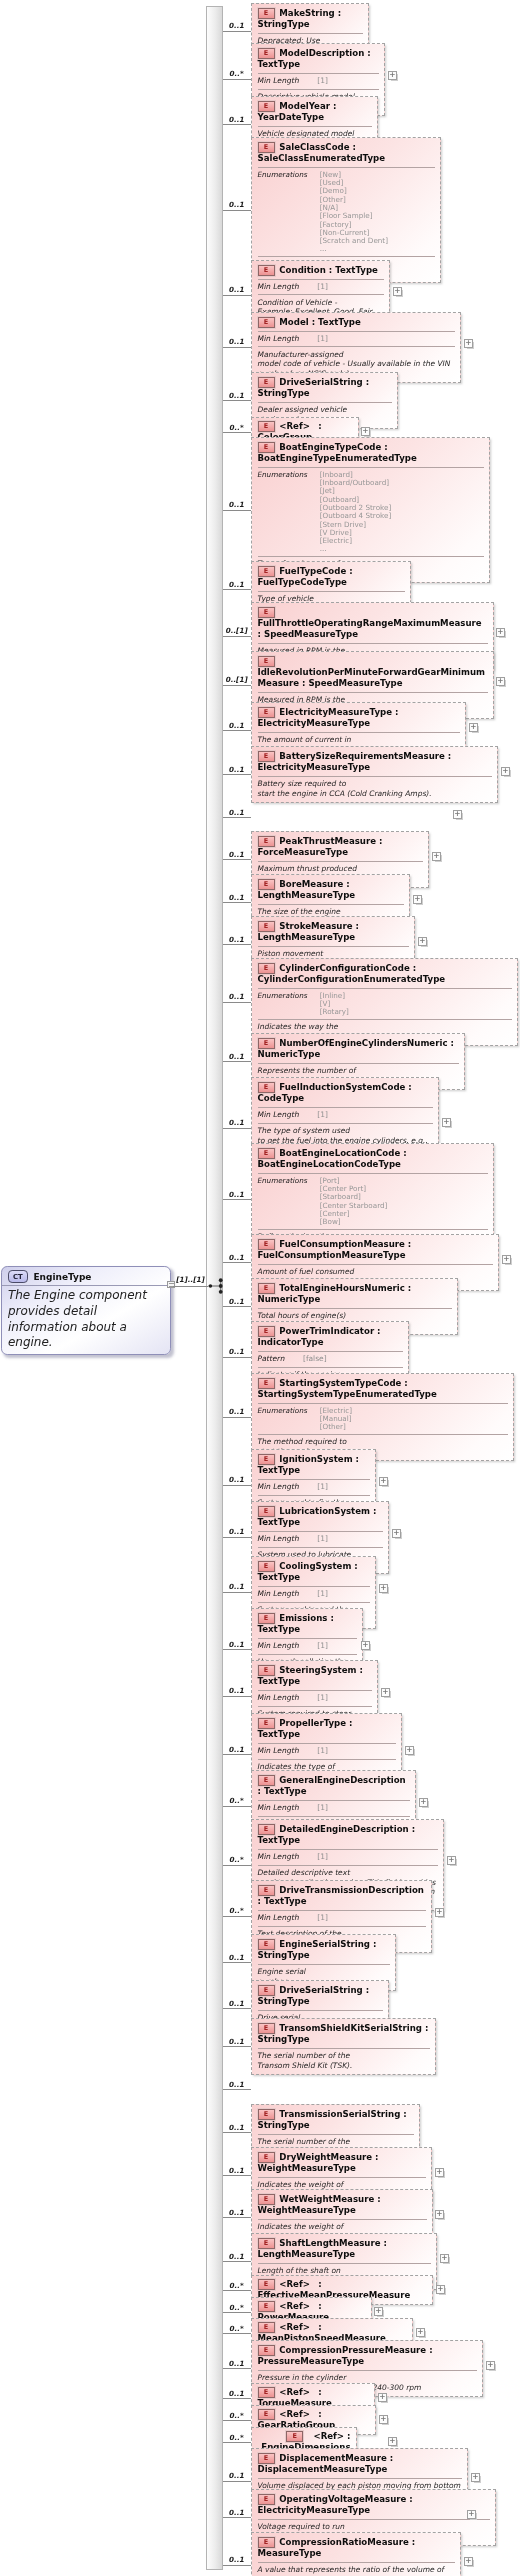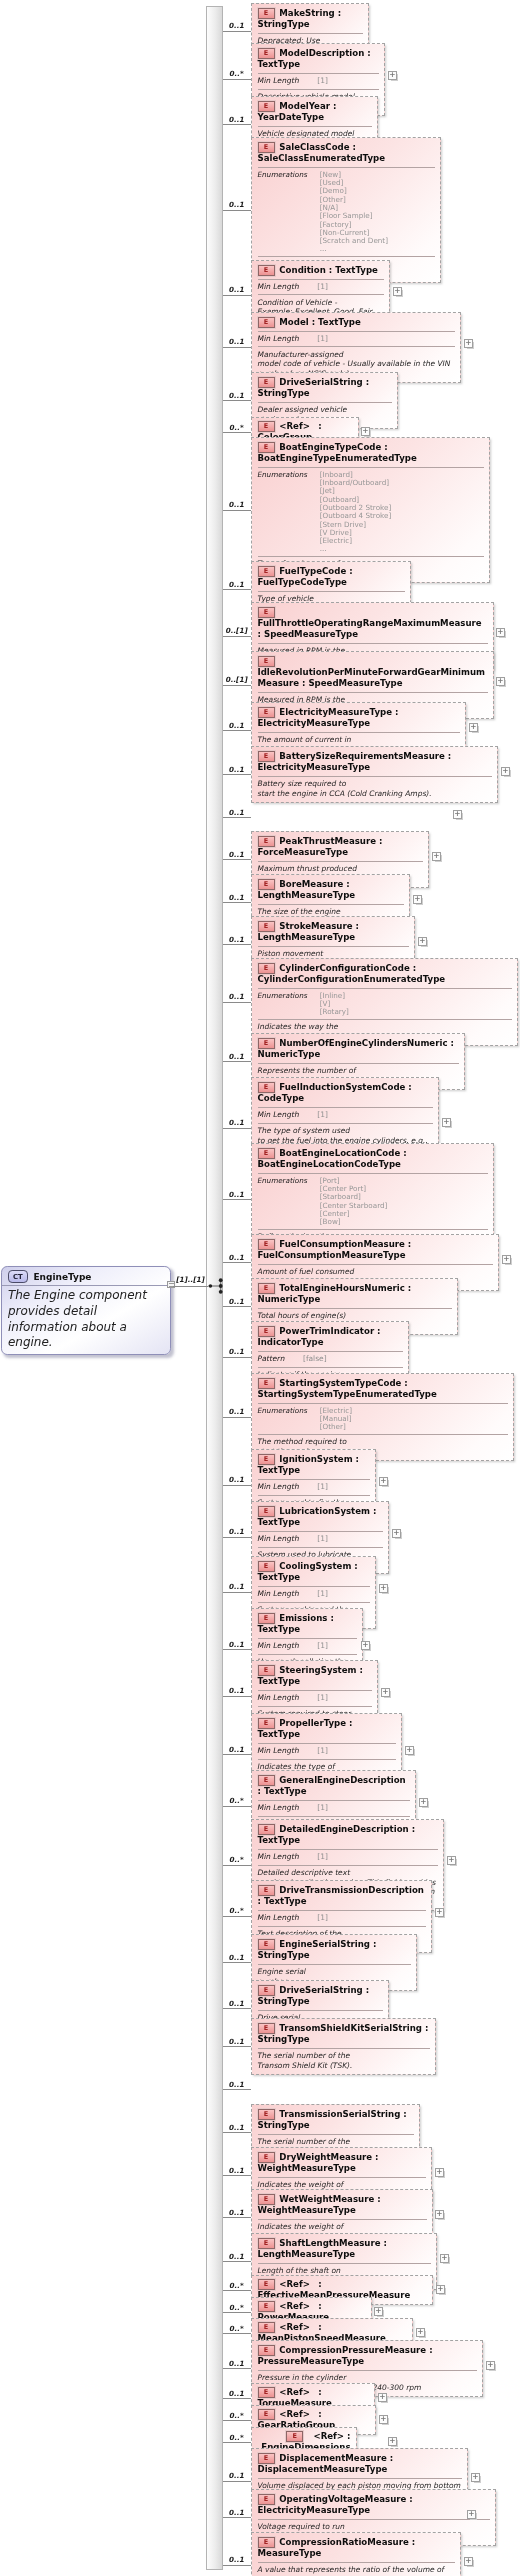--- a/index.html
+++ b/index.html
@@ -602,21 +602,21 @@
           </div>
           <div class="ann">Text description of the
 transmission.</div>
         </div>
     <div class="plus" style="left: 212px; top: 28px;">+</div>
   </div>
 
   <div class="child" style="left: 223px; top: 1934px;">
     <div class="hline" style="top: 28px;"></div>
     <div class="card" style="top: 18.5px;">0..1</div>
-    <div class="box" style="width: 166px;">
+    <div class="box" style="width: 145px;">
       <div class="hdr"><span class="eicon">E</span><span class="ename">EngineSerialString</span><span class="colon"> : </span><span class="etype">StringType</span></div>
     <div class="ann">Engine serial
 number.</div>
         </div>
 
   </div>
 
   <div class="child" style="left: 223px; top: 1980px;">
     <div class="hline" style="top: 28px;"></div>
     <div class="card" style="top: 18.5px;">0..1</div>

